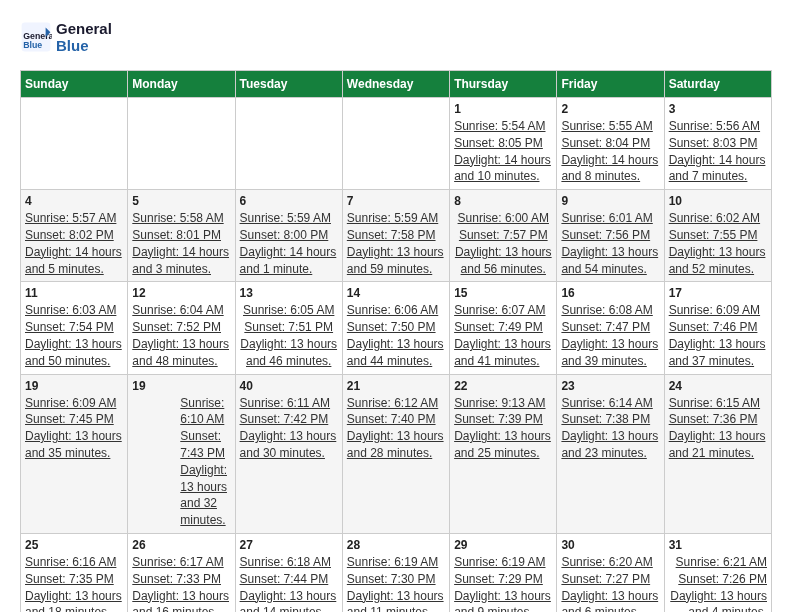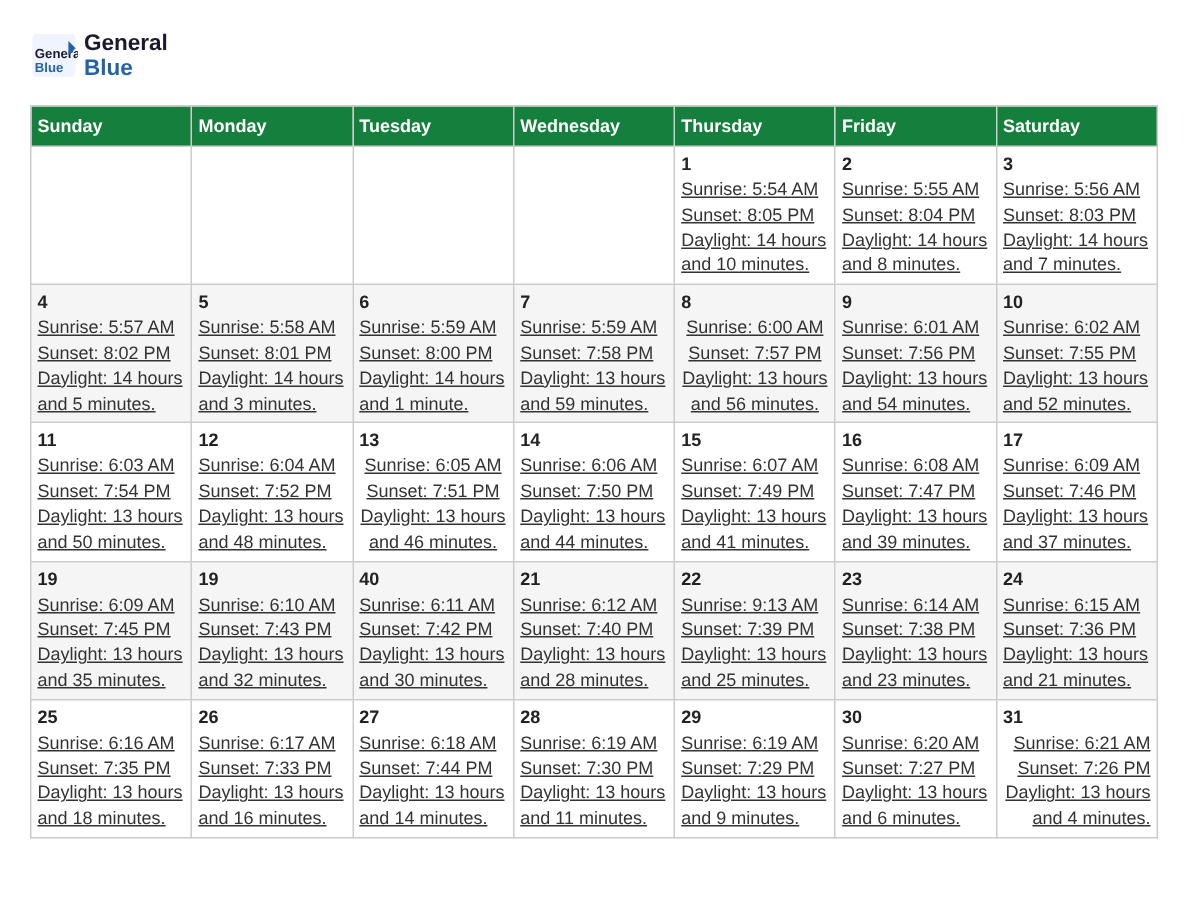--- a/index.html
+++ b/index.html
@@ -253,21 +253,21 @@
       <tr>
         <td>
           <div class="day-num">19</div>
           <div class="day-info" style="white-space: pre-line;">Sunrise: 6:09 AM
 Sunset: 7:45 PM
 Daylight: 13 hours
 and 35 minutes.</div>
         </td>
         <td>
           <div class="day-num">19</div>
-          <div class="day-info" style="white-space: pre-line;">Sunrise: 6:10 AM
+          <div class="day-info" style="white-space: pre-line; margin-left: 48px;">Sunrise: 6:10 AM
 Sunset: 7:43 PM
 Daylight: 13 hours
 and 32 minutes.</div>
         </td>
         <td>
           <div class="day-num">40</div>
           <div class="day-info" style="white-space: pre-line;">Sunrise: 6:11 AM
 Sunset: 7:42 PM
 Daylight: 13 hours
 and 30 minutes.</div>

